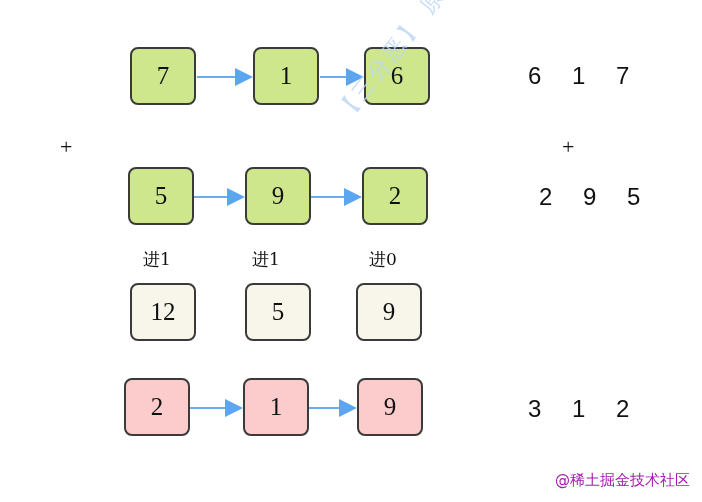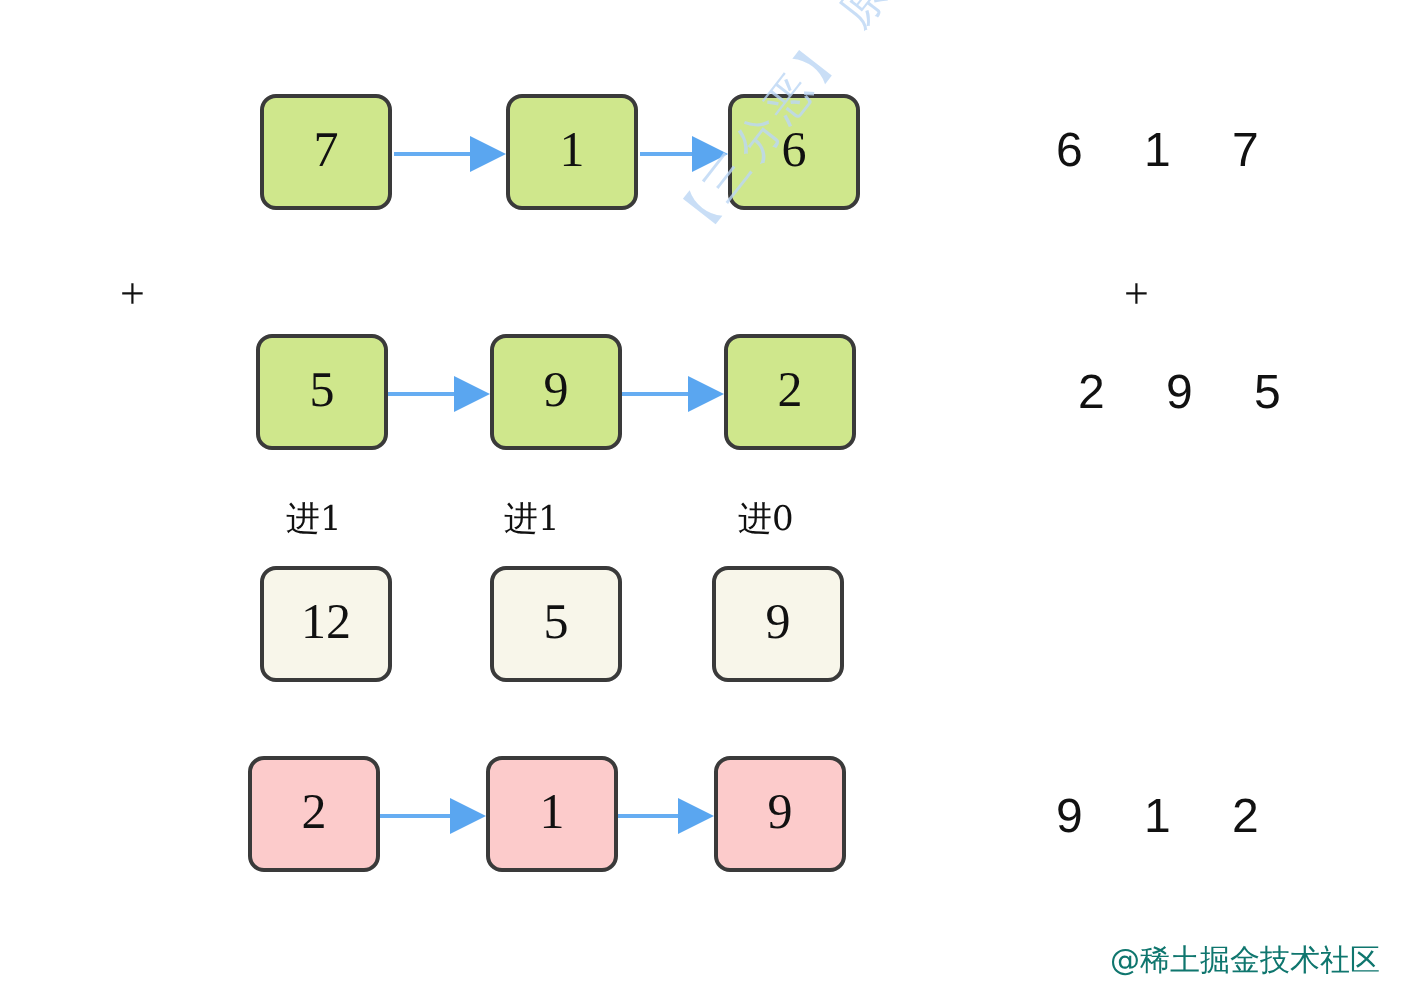--- a/index.html
+++ b/index.html
@@ -12,21 +12,21 @@
   .cream { background:#f8f6ea; }
   .pink  { background:#fccbcb; }
   .arrow { position:absolute; height:2px; background:#66adf2; }
   .arrow::after { content:""; position:absolute; right:-2px; top:-8px; width:0; height:0;
           border-left:18px solid #5aa6f0; border-top:9px solid transparent; border-bottom:9px solid transparent; }
   .digits { position:absolute; font-size:24px; letter-spacing:12px; font-family:Liberation Sans, sans-serif; }
   .plus { position:absolute; font-size:22px; font-family:"Liberation Serif", "DejaVu Serif", serif; }
   .carry { position:absolute; font-size:17px; font-family:"DejaVu Serif", serif; }
   .watermark { position:absolute; left:330px; top:108px; transform:rotate(-52deg); transform-origin:left top;
           color:#bcd7f5; font-size:22px; opacity:0.8; white-space:nowrap; letter-spacing:3px; }
-  .credit { position:absolute; right:12px; bottom:12px; color:#0f766e; font-size:15px;
+  .credit { position:absolute; right:12px; bottom:12px; color:#a21caf; font-size:15px;
           font-family:"DejaVu Sans", sans-serif; }
 </style>
 </head>
 <body>
 
 <div class="node green" style="left:130px;top:47px;">
     <span>7</span>
   </div>
 <div class="arrow" style="left:197px;top:76px;width:54px;"></div>
 <div class="node green" style="left:253px;top:47px;">
@@ -74,15 +74,15 @@
     <span>2</span>
   </div>
 <div class="arrow" style="left:190px;top:407px;width:51px;"></div>
 <div class="node pink" style="left:243px;top:378px;">
     <span>1</span>
   </div>
 <div class="arrow" style="left:309px;top:407px;width:46px;"></div>
 <div class="node pink" style="left:357px;top:378px;">
     <span>9</span>
   </div>
-<div class="digits" style="left:528px;top:395px;">9 1 2</div>
+<div class="digits" style="left:528px;top:395px;">3 1 2</div>
 
 <div class="credit">@稀土掘金技术社区</div>
 
 </body></html>

